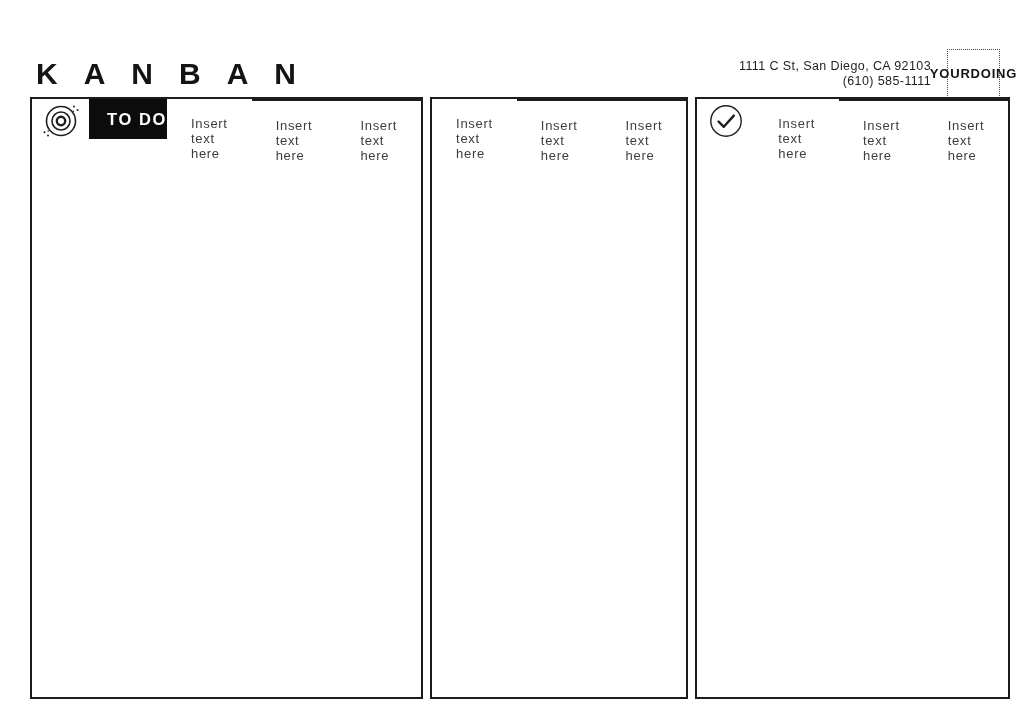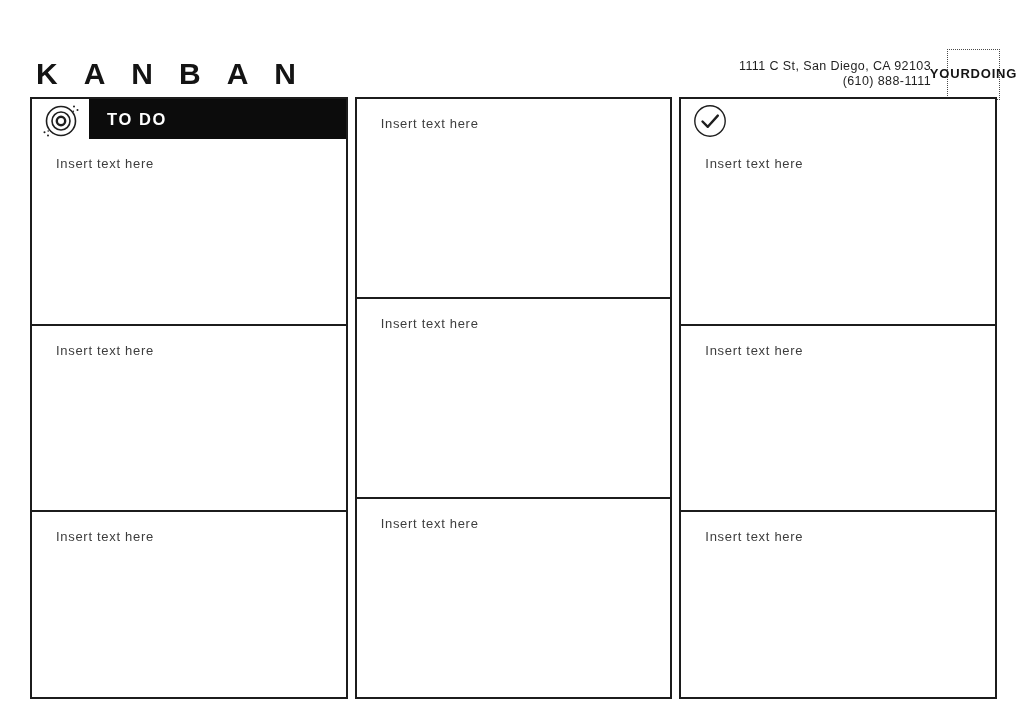--- a/index.html
+++ b/index.html
@@ -60,21 +60,21 @@
     position: absolute;
     top: 97px; left: 30px; right: 27px; bottom: 25px;
     display: flex;
     gap: 7px;
   }
   .kanban-column {
     flex: 1;
     border: 2px solid #1c1c1c;
     background: #ffffff;
     display: flex;
-    flex-direction: column;
+    flex-direction: row;
   }
   .column-header {
     height: 40px;
     flex: none;
     display: flex;
     align-items: stretch;
   }
   .icon-box {
     width: 57px;
     flex: none;
@@ -109,21 +109,21 @@
   .ic-fill   { fill: #1e1e1e; stroke: none; }
 </style>
 </head>
 <body>
 
 <div class="page-header">
   <div class="brand-title">KANBAN</div>
   <div class="header-right">
     <div class="contact-block">
       <div>1111 C St, San Diego, CA 92103</div>
-      <div>(610) 888-1111</div>
+      <div>(610) 585-1111</div>
     </div>
     <div class="logo-box">
       <span>YOUR</span>
       <span>DOING</span>
     </div>
   </div>
 </div>
 
 <div class="board">
 

